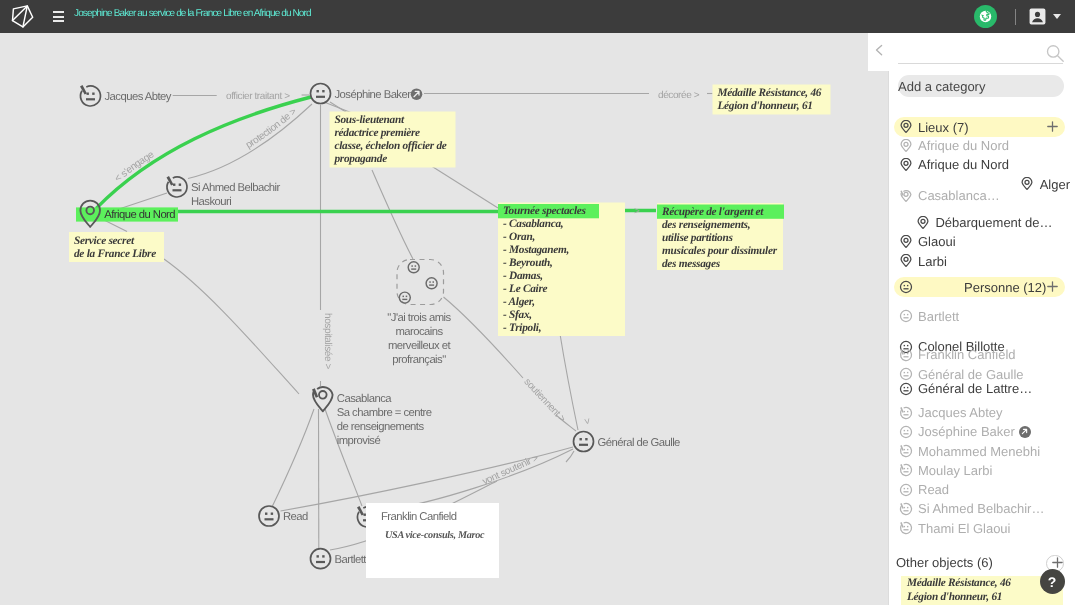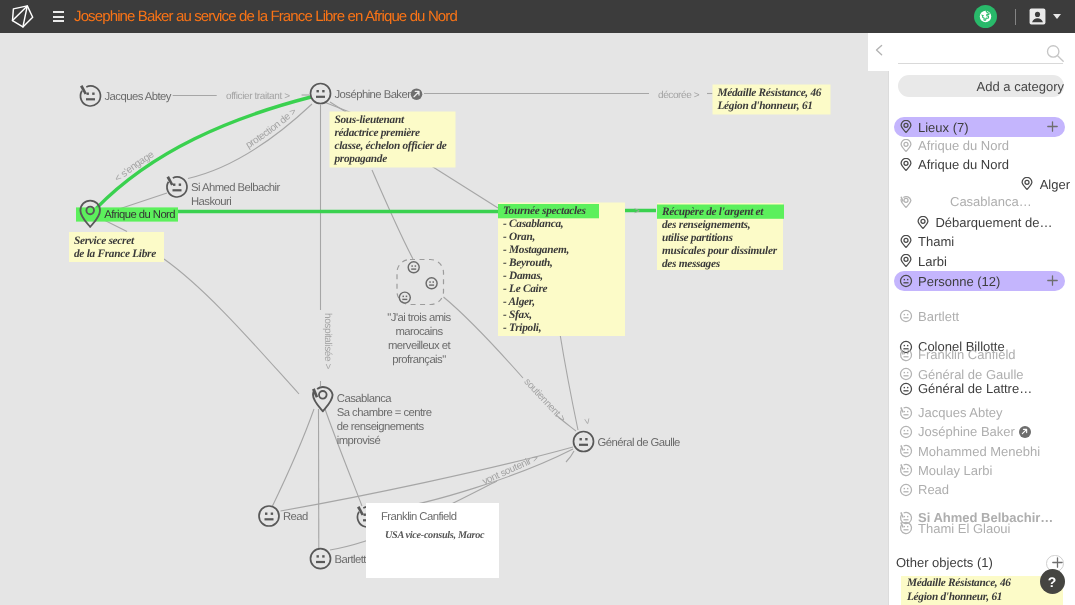--- a/index.html
+++ b/index.html
@@ -10,21 +10,21 @@
   #app { position:relative; width:1075px; height:605px; overflow:hidden;
          transform:translateZ(0); }
 
   
   .header { position:absolute; left:0; top:0; width:1075px; height:33px;
             background:#3c3c3c; display:flex; align-items:center; }
   .logo-btn { position:absolute; left:10px; top:4px; width:26px; height:26px; }
   .burger { position:absolute; left:52.5px; top:11px; width:11.5px; height:11px;
             display:flex; flex-direction:column; justify-content:space-between; }
   .burger i { display:block; width:11.5px; height:2px; background:#eaeaea; }
-  .title { position:absolute; left:74px; top:8px; color:#f97316; font-size:15px;
+  .title { position:absolute; left:74px; top:8px; color:#5eead4; font-size:10px;
            letter-spacing:-0.87px; white-space:nowrap; }
   .hright { position:absolute; left:974px; top:0; height:33px; display:flex; align-items:center; }
   .globe { width:23px; height:23px; border-radius:50%; background:#29b96a;
            display:flex; align-items:center; justify-content:center; }
   .hdiv { width:1.4px; height:16px; background:#848484; margin:0 0 0 18px; }
   .acct { display:flex; align-items:center; margin-left:12.5px; }
   .caret { width:0;height:0;border-left:4px solid transparent;border-right:4px solid transparent;
            border-top:5px solid #e8e8e8; margin-left:7px; }
 
   
@@ -38,23 +38,23 @@
   .panel { position:absolute; left:868px; top:33px; width:207px; height:38px; background:#fff; }
   .back-arrow { position:absolute; left:872px; top:42px; width:14px; height:16px; }
   .search-wrap { position:absolute; left:897.7px; top:40px; width:165.4px; height:24.3px;
                  border-bottom:1px solid #d9d9d9; }
   .search-icon { position:absolute; right:-2px; top:1px; }
   .sidebar { position:absolute; left:889px; top:67px; width:186px; height:538px;
              background:#fff; overflow:hidden; }
   .panel-body { position:absolute; left:889px; top:70px; width:186px; height:535px; background:#fff; }
   .add-cat { position:absolute; left:9px; top:8px; width:166px; height:22px; border-radius:11px;
              background:#e9e9e9; color:#474747; font-size:13px; display:flex;
-             align-items:center; justify-content:flex-end; }
+             align-items:center; justify-content:flex-start; }
   .cat-head { position:absolute; left:5px; width:171px; height:20px; border-radius:10px;
-              background:#c4b5fd; display:flex; align-items:center; }
+              background:#fef9c3; display:flex; align-items:center; }
   .cat-head .lbl { font-size:13px; color:#3d3d3d; margin-left:5px; }
   .cat-head .plus { position:absolute; right:6px; top:3.3px; }
   .cat-item { position:absolute; left:5px; width:176px; height:19px; display:flex; align-items:center; }
   .ic { width:15px; height:15px; display:flex; align-items:center; justify-content:center; margin-left:4px;}
   .cat-item .lbl { font-size:13px; margin-left:5px; white-space:nowrap; }
   .dim .lbl { color:#aeaeae; }
   .active .lbl { color:#3d3d3d; }
   .other-head { position:absolute; left:7px; width:176px; height:19px; display:flex; align-items:center; }
   .other-head .lbl { font-size:13px; color:#3d3d3d; }
   .other-head .plus { position:absolute; right:8px; top:3px; }
@@ -380,21 +380,21 @@
         </div>
         <div class="cat-item active" style="top: 107.5px; justify-content: flex-end;">
           <span class="ic">
             <svg width="14" height="14" viewBox="-8 -8 16 16">
               <path d="M0 6.2 C2.6 3.2 5.6 0.6 5.6 -1.9 A5.6 5.6 0 0 0 -5.6 -1.9 C-5.6 0.6 -2.6 3.2 0 6.2 Z" stroke="#4a4a4a" stroke-width="1.45" fill="none" stroke-linejoin="round"></path>
               <circle cx="0" cy="-1.9" r="2.3" stroke="#4a4a4a" stroke-width="1.45" fill="none"></circle>
             </svg>
           </span>
           <span class="lbl">Alger</span>
         </div>
-        <div class="cat-item dim" style="top: 125px; gap: 32px;">
+        <div class="cat-item dim" style="top: 119px;">
           <span class="ic">
             <svg width="14" height="14" viewBox="-8 -8 16 16">
               <path d="M-3.0 -5.2 A5.6 5.6 0 0 1 5.6 -1.9 C5.6 0.6 2.6 3.2 0 6.2 C-2.6 3.2 -5.6 0.6 -5.6 -1.9 A5.6 5.6 0 0 1 -5.4 -3.4" stroke="#b3b3b3" stroke-width="1.45" fill="none" stroke-linejoin="round"></path>
               <path d="M-6.4 -5.6 L-4.8 -6.4 L-2.6 -0.9 L-4.1 -0.3 Z" fill="#b3b3b3"></path>
               <circle cx="0" cy="-1.9" r="2.3" stroke="#b3b3b3" stroke-width="1.45" fill="none"></circle>
             </svg>
           </span>
           <span class="lbl">Casablanca…</span>
         </div>
         <div class="cat-item active" style="top: 146px; justify-content: center;">
@@ -406,32 +406,32 @@
           </span>
           <span class="lbl">Débarquement de…</span>
         </div>
         <div class="cat-item active" style="top: 165.25px;">
           <span class="ic">
             <svg width="14" height="14" viewBox="-8 -8 16 16">
               <path d="M0 6.2 C2.6 3.2 5.6 0.6 5.6 -1.9 A5.6 5.6 0 0 0 -5.6 -1.9 C-5.6 0.6 -2.6 3.2 0 6.2 Z" stroke="#4a4a4a" stroke-width="1.45" fill="none" stroke-linejoin="round"></path>
               <circle cx="0" cy="-1.9" r="2.3" stroke="#4a4a4a" stroke-width="1.45" fill="none"></circle>
             </svg>
           </span>
-          <span class="lbl">Thami</span>
+          <span class="lbl">Glaoui</span>
         </div>
         <div class="cat-item active" style="top: 184.5px;">
           <span class="ic">
             <svg width="14" height="14" viewBox="-8 -8 16 16">
               <path d="M0 6.2 C2.6 3.2 5.6 0.6 5.6 -1.9 A5.6 5.6 0 0 0 -5.6 -1.9 C-5.6 0.6 -2.6 3.2 0 6.2 Z" stroke="#4a4a4a" stroke-width="1.45" fill="none" stroke-linejoin="round"></path>
               <circle cx="0" cy="-1.9" r="2.3" stroke="#4a4a4a" stroke-width="1.45" fill="none"></circle>
             </svg>
           </span>
           <span class="lbl">Larbi</span>
         </div>
-        <div class="cat-head" style="top: 204px;">
+        <div class="cat-head" style="top: 210px; gap: 46px;">
           <span class="ic">
             <svg width="14" height="14" viewBox="-8 -8 16 16">
               <circle cx="0" cy="0" r="6.3" stroke="#4a4a4a" stroke-width="1.45" fill="none"></circle>
               <rect x="-2.7" y="-2.4" width="1.6" height="1.6" fill="#4a4a4a"></rect>
               <rect x="1.1" y="-2.4" width="1.6" height="1.6" fill="#4a4a4a"></rect>
               <rect x="-2.9" y="1.3" width="5.8" height="1.5" fill="#4a4a4a"></rect>
             </svg>
           </span>
           <span class="lbl">Personne (12)</span>
           <span class="plus"><svg width="13" height="13" viewBox="0 0 13 13">
@@ -550,21 +550,21 @@
           <span class="ic">
             <svg width="14" height="14" viewBox="-8 -8 16 16">
               <circle cx="0" cy="0" r="6.3" stroke="#b3b3b3" stroke-width="1.45" fill="none"></circle>
               <rect x="-2.7" y="-2.4" width="1.6" height="1.6" fill="#b3b3b3"></rect>
               <rect x="1.1" y="-2.4" width="1.6" height="1.6" fill="#b3b3b3"></rect>
               <rect x="-2.9" y="1.3" width="5.8" height="1.5" fill="#b3b3b3"></rect>
             </svg>
           </span>
           <span class="lbl">Read</span>
         </div>
-        <div class="cat-item dim" style="top: 441px; font-weight: bold;">
+        <div class="cat-item dim" style="top: 432px;">
           <span class="ic">
             <svg width="14" height="14" viewBox="-8 -8 16 16">
               <path d="M-2.7 -5.7 A6.3 6.3 0 1 1 -5.3 -3.4" stroke="#b3b3b3" stroke-width="1.45" fill="none"></path>
               <path d="M-6.6 -6.0 L-5.0 -6.8 L-2.6 -1.0 L-4.1 -0.4 Z" fill="#b3b3b3"></path>
               <rect x="-2.7" y="-2.4" width="1.6" height="1.6" fill="#b3b3b3"></rect>
               <rect x="1.1" y="-2.4" width="1.6" height="1.6" fill="#b3b3b3"></rect>
               <rect x="-2.9" y="1.3" width="5.8" height="1.5" fill="#b3b3b3"></rect>
             </svg>
           </span>
           <span class="lbl">Si Ahmed Belbachir…</span>
@@ -575,21 +575,21 @@
               <path d="M-2.7 -5.7 A6.3 6.3 0 1 1 -5.3 -3.4" stroke="#b3b3b3" stroke-width="1.45" fill="none"></path>
               <path d="M-6.6 -6.0 L-5.0 -6.8 L-2.6 -1.0 L-4.1 -0.4 Z" fill="#b3b3b3"></path>
               <rect x="-2.7" y="-2.4" width="1.6" height="1.6" fill="#b3b3b3"></rect>
               <rect x="1.1" y="-2.4" width="1.6" height="1.6" fill="#b3b3b3"></rect>
               <rect x="-2.9" y="1.3" width="5.8" height="1.5" fill="#b3b3b3"></rect>
             </svg>
           </span>
           <span class="lbl">Thami El Glaoui</span>
         </div>
         <div class="other-head" style="top: 485.75px;">
-          <span class="lbl">Other objects (1)</span>
+          <span class="lbl">Other objects (6)</span>
           <span class="plus"><svg width="13" height="13" viewBox="0 0 13 13">
               <path d="M6.5 1.8 V11.2 M1.8 6.5 H11.2" stroke="#6e6e6e" stroke-width="1.3" stroke-linecap="round"></path>
             </svg></span>
         </div>
       </div>
   </div>
   <div class="other-ring"></div>
   <div class="tooltip">
     <div class="tt-title">Franklin Canfield</div>
     <div class="tt-sub">USA vice-consuls, Maroc</div>

